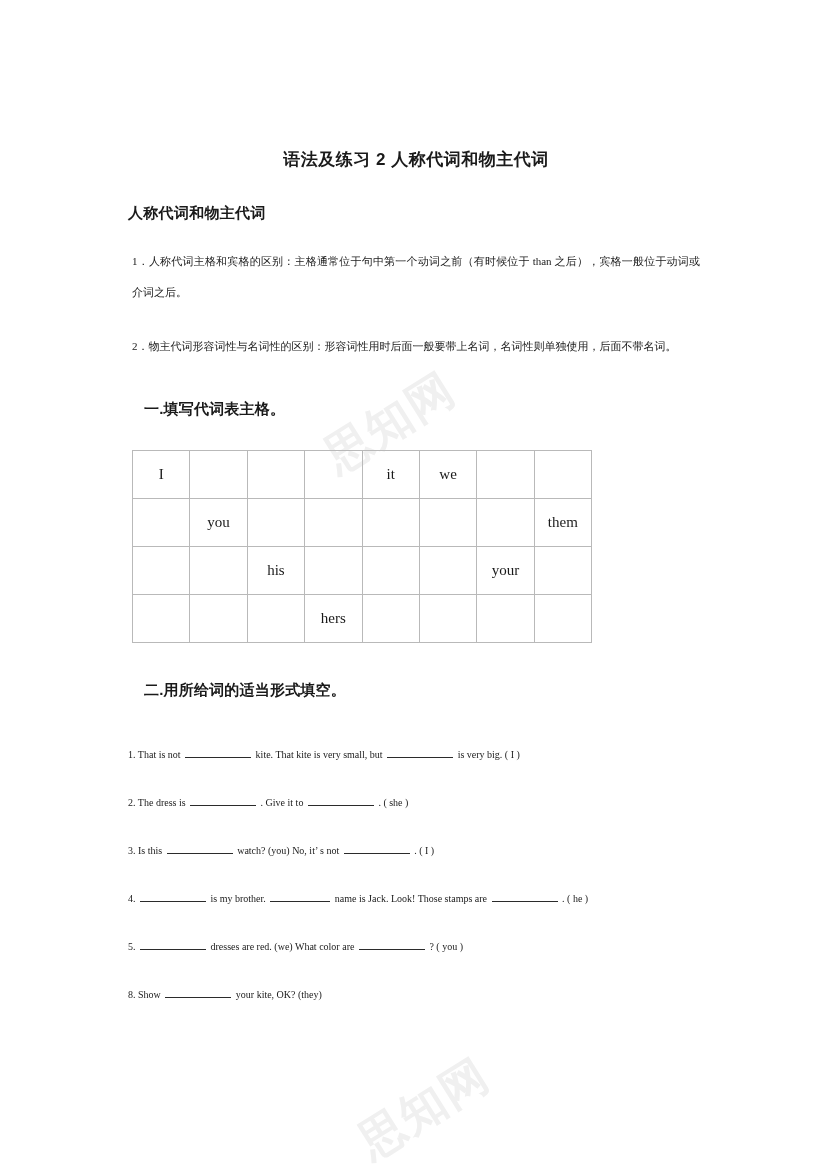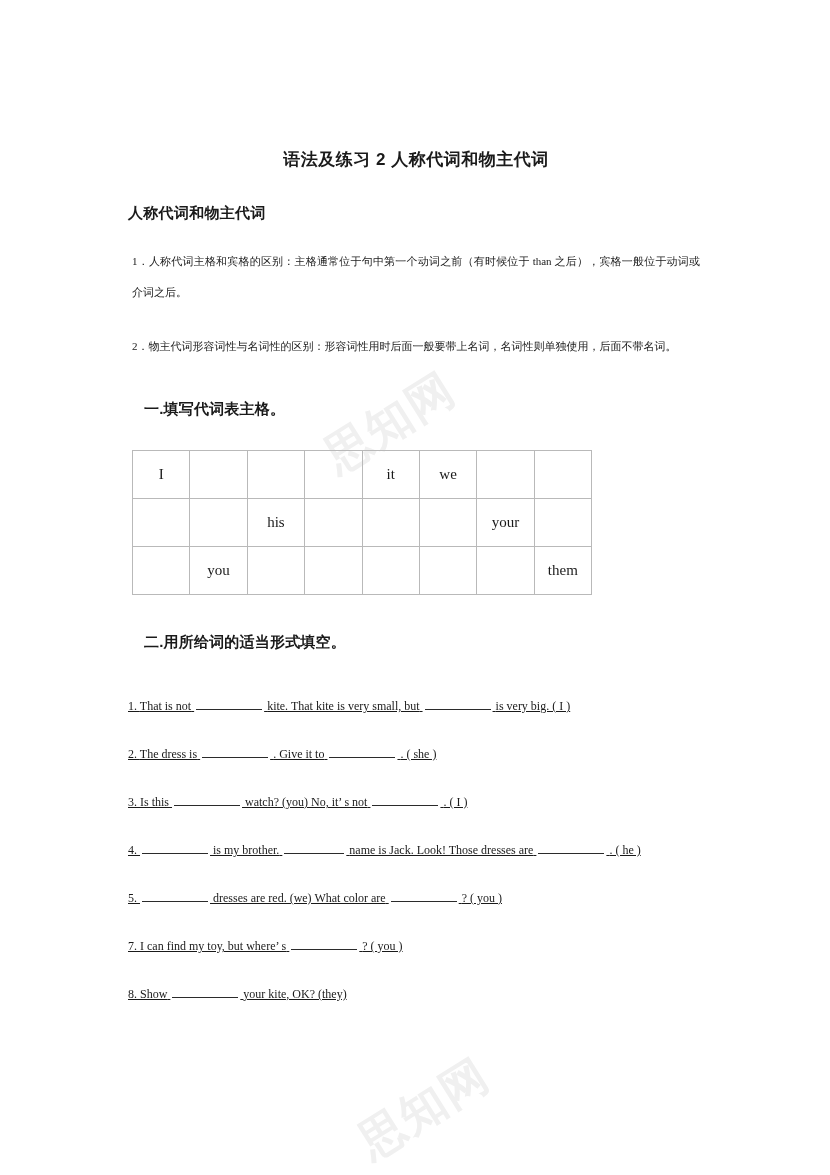--- a/index.html
+++ b/index.html
@@ -104,25 +104,24 @@
     font-size: 15px;
     font-family: "Liberation Serif", serif;
     padding: 0;
   }
 
   
   .qlist {
     padding-top: 6px;
   }
   .q {
-    font-size: 12px;
+    font-size: 10px;
     line-height: 31px;
     margin: 0;
     padding-top: 17px;
-    text-decoration: underline;
   }
   .blank {
     display: inline-block;
     border-bottom: 1px solid #2b2b2b;
     width: 66px;
     height: 14px;
     vertical-align: baseline;
     margin: 0 2px;
   }
   .blank.short { width: 60px; }
@@ -154,37 +153,47 @@
             <td></td>
             <td></td>
             <td></td>
             <td>it</td>
             <td>we</td>
             <td></td>
             <td></td>
           </tr>
           <tr>
             <td></td>
+            <td>you</td>
+            <td></td>
+            <td></td>
+            <td></td>
+            <td></td>
+            <td></td>
+            <td>them</td>
+          </tr>
+          <tr>
+            <td></td>
             <td></td>
             <td>his</td>
             <td></td>
             <td></td>
             <td></td>
             <td>your</td>
             <td></td>
           </tr>
           <tr>
             <td></td>
-            <td>you</td>
-            <td></td>
-            <td></td>
-            <td></td>
-            <td></td>
-            <td></td>
-            <td>them</td>
+            <td></td>
+            <td></td>
+            <td>hers</td>
+            <td></td>
+            <td></td>
+            <td></td>
+            <td></td>
           </tr>
         </tbody>
       </table>
     </div>
 
     <h3 class="list-head">二.用所给词的适当形式填空。</h3>
 
     <div class="qlist">
 
       <p class="q">
@@ -212,40 +221,34 @@
         <span>watch? (you) No, it’ s not</span>
         <span class="blank"></span>
         <span>. ( I )</span>
       </p>
 
       <p class="q">
         <span>4.</span>
         <span class="blank"></span>
         <span>is my brother.</span>
         <span class="blank short"></span>
-        <span>name is Jack. Look! Those dresses are</span>
+        <span>name is Jack. Look! Those stamps are</span>
         <span class="blank"></span>
         <span>. ( he )</span>
       </p>
 
       <p class="q">
         <span>5.</span>
         <span class="blank"></span>
         <span>dresses are red. (we) What color are</span>
         <span class="blank"></span>
         <span>? ( you )</span>
       </p>
 
 
-      <p class="q">
-        <span>7.</span>
-        <span>I can find my toy, but where’ s</span>
-        <span class="blank"></span>
-        <span>? ( you )</span>
-      </p>
 
       <p class="q">
         <span>8.</span>
         <span>Show</span>
         <span class="blank"></span>
         <span>your kite, OK? (they)</span>
       </p>
 
     </div>
   </div>

